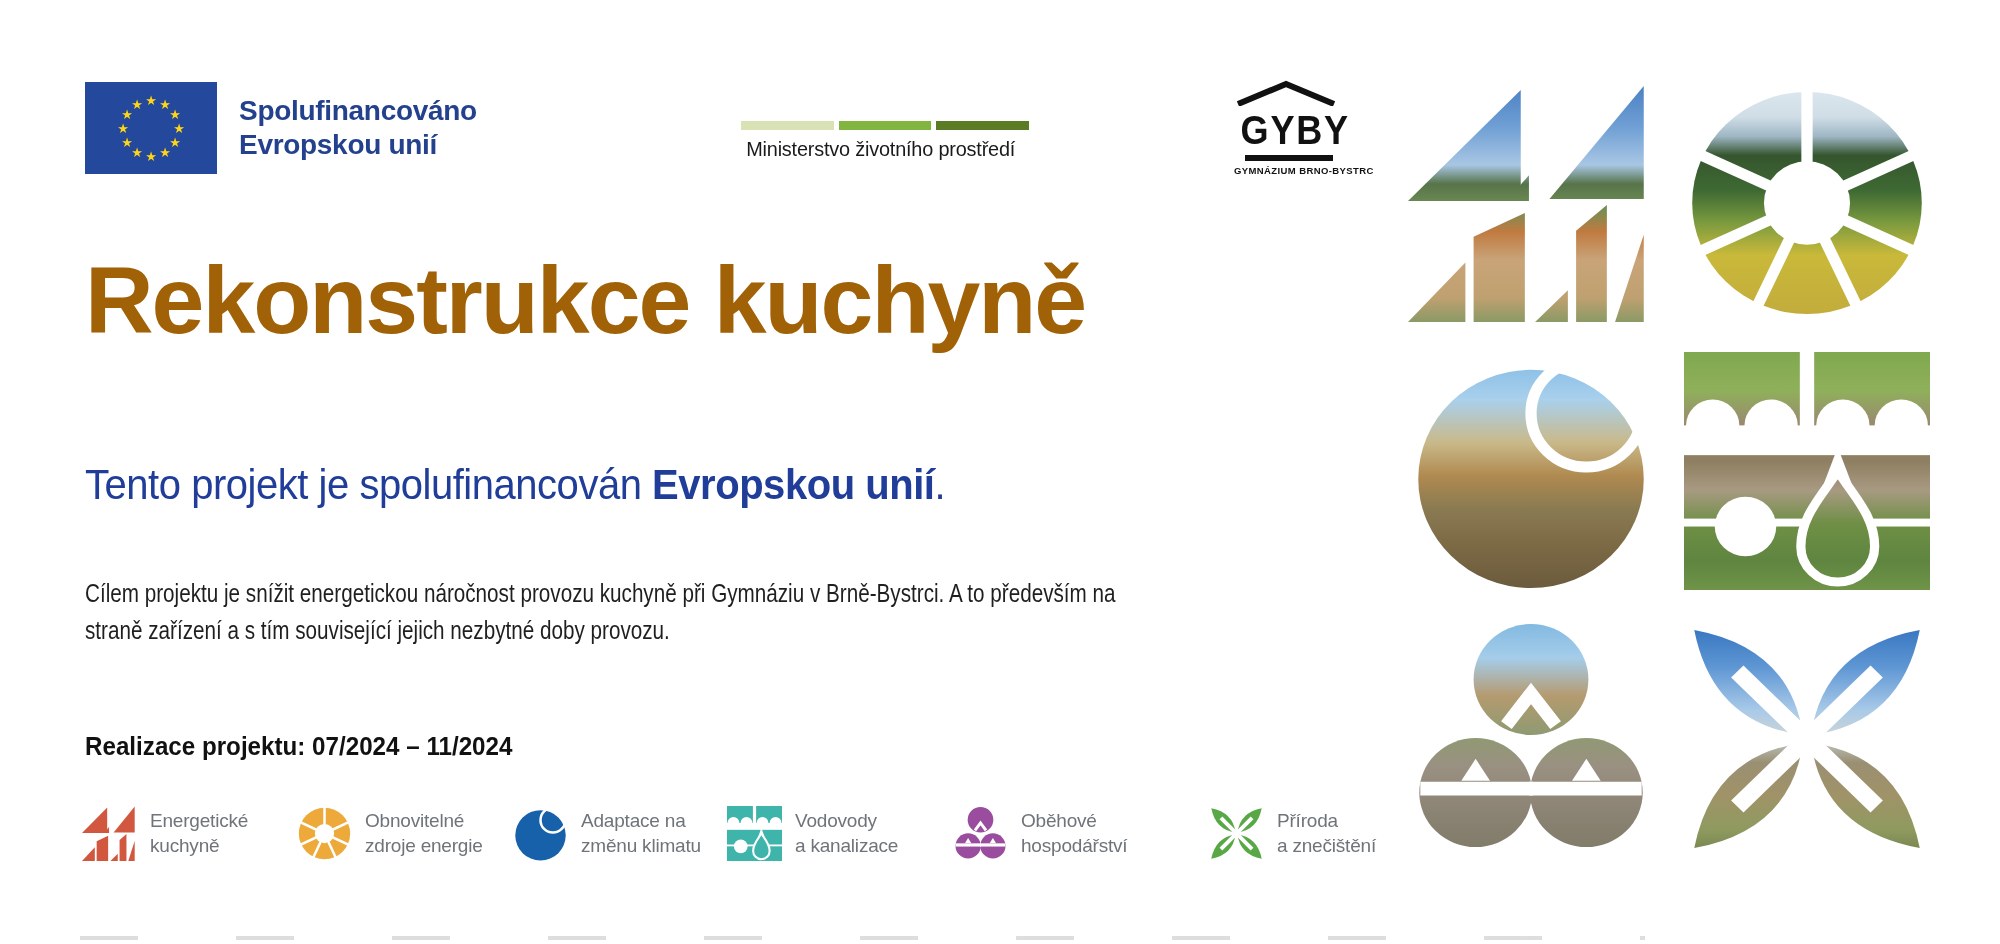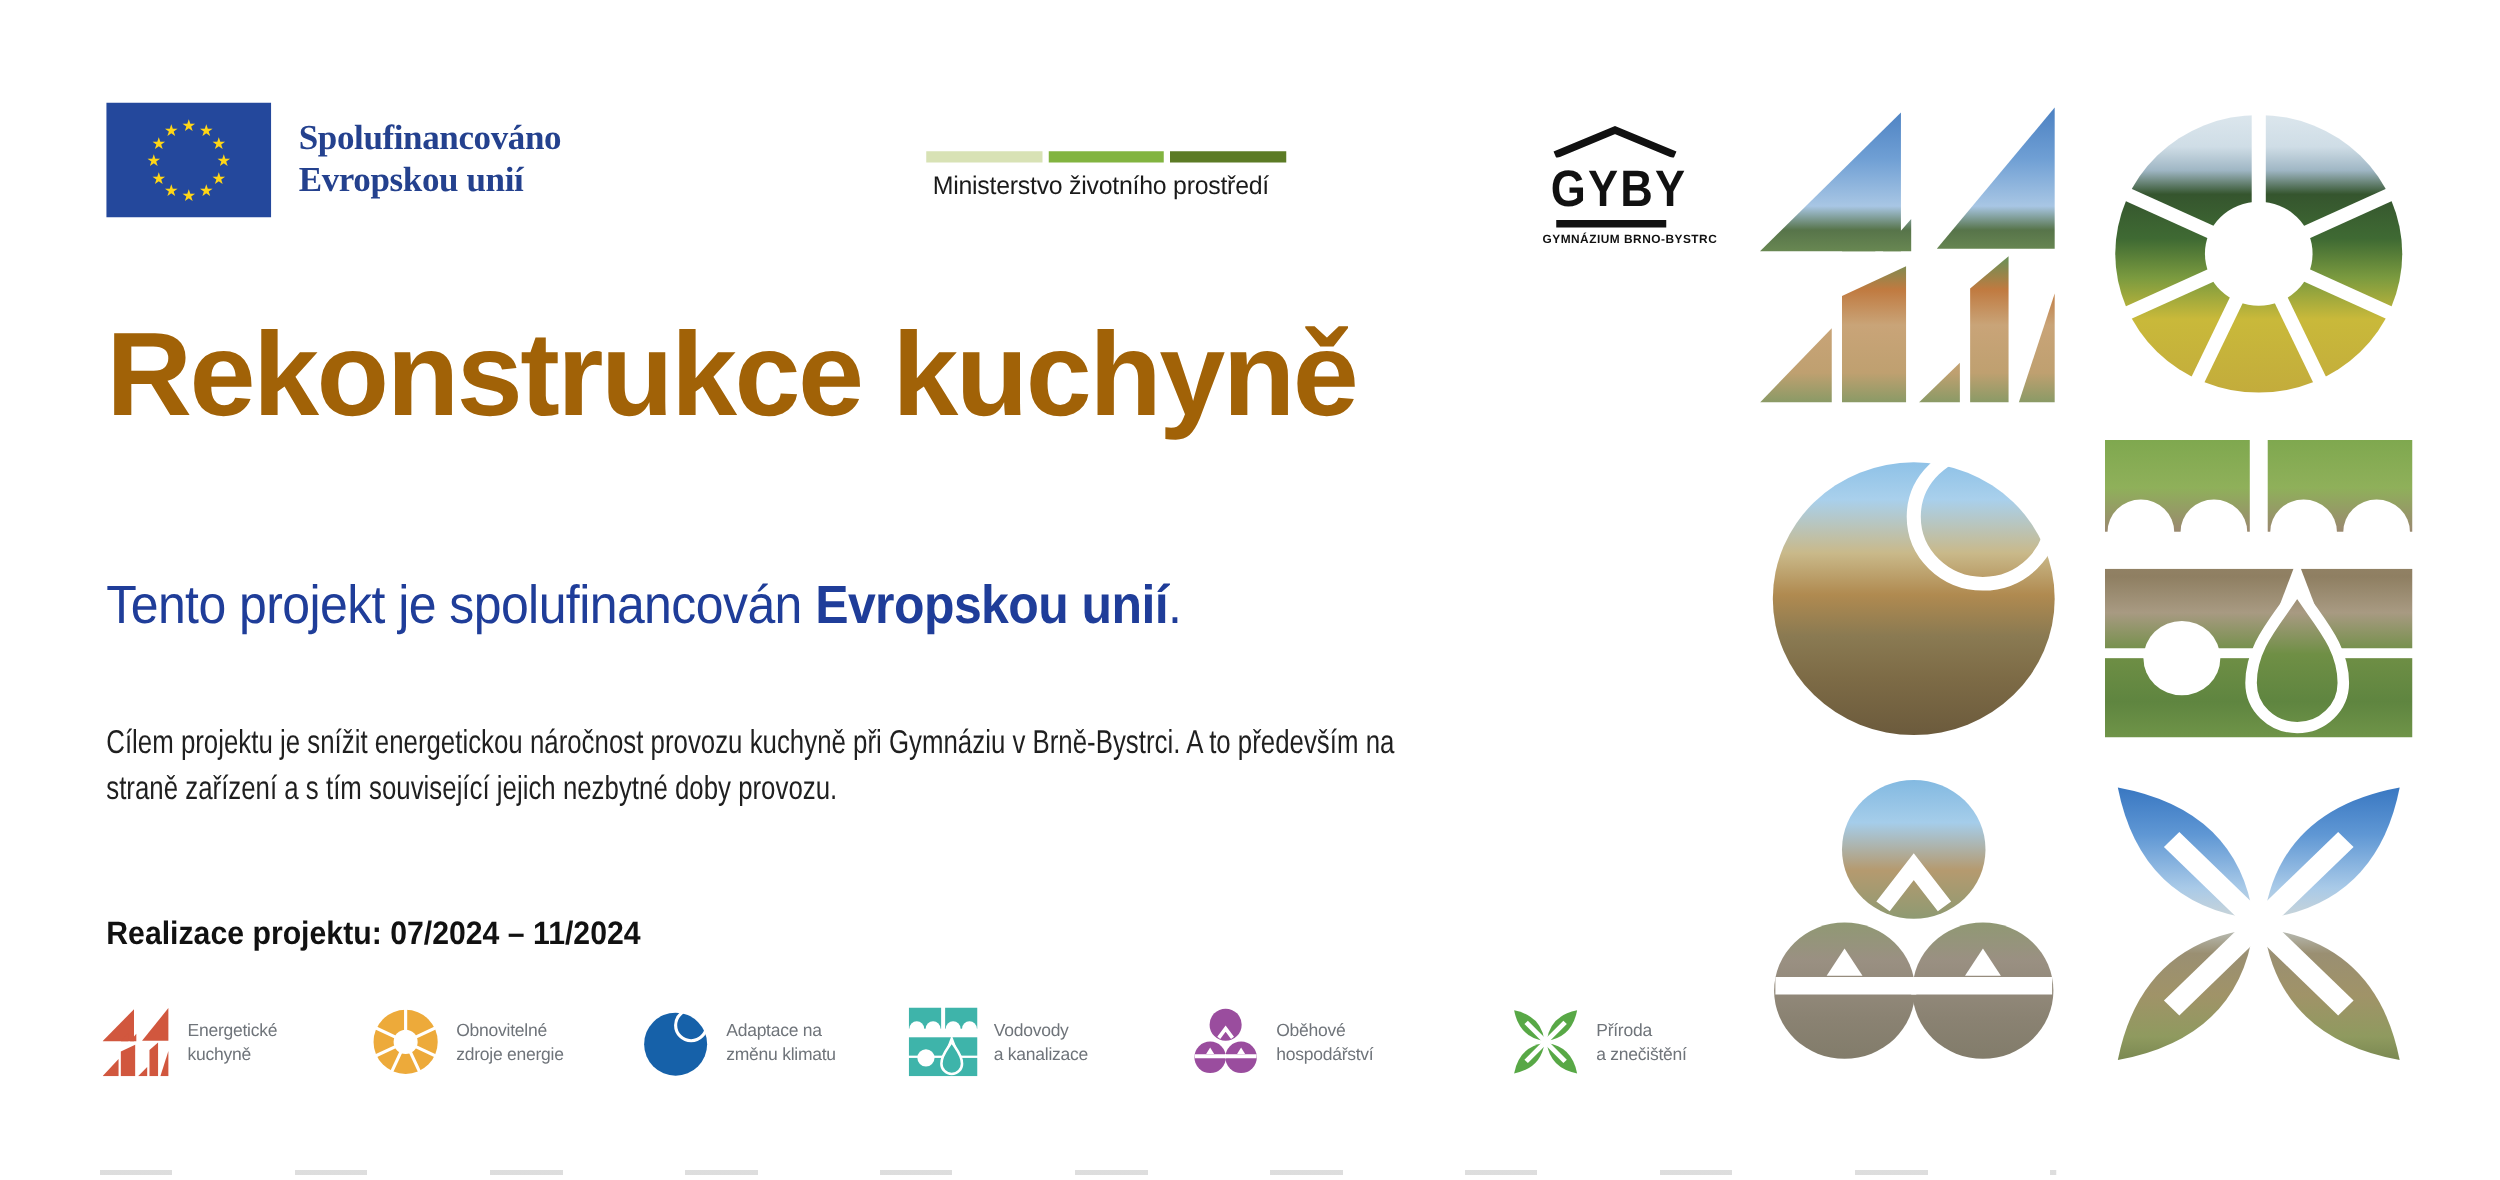--- a/index.html
+++ b/index.html
@@ -1,53 +1,53 @@
 <!DOCTYPE html>
 <html lang="cs"><head>
 <meta charset="utf-8">
 <style>
   html,body{margin:0;padding:0;background:#fff;}
   .poster{position:relative;width:2000px;height:944px;background:#ffffff;overflow:hidden;
           font-family:"Liberation Sans",sans-serif;color:#1a1a1a;}
 
   
   .eu-block{position:absolute;left:85px;top:82px;display:flex;align-items:center;gap:22px;}
-  .eu-label{font-size:28px;line-height:1.2;font-weight:700;color:#24418e;letter-spacing:-0.3px;font-family:Liberation Serif, serif;}
+  .eu-label{font-size:28px;line-height:1.2;font-weight:700;color:#24418e;letter-spacing:-0.3px;}
 
   .ministry{position:absolute;left:741px;top:100px;width:288px;margin-top:21px;}
   .ministry-bars{display:flex;gap:5px;height:9px;}
   .ministry-bars .bar{flex:1;}
   .bar-light{background:#d8e2b5;}
   .bar-mid{background:#82b440;}
   .bar-dark{background:#5c7b25;}
   .ministry-name{margin-top:7px;font-size:20.5px;letter-spacing:-0.2px;text-align:center;
                  color:#1a1a1a;white-space:nowrap;transform:scaleX(0.97);transform-origin:left;}
 
-  .school{position:absolute;left:1234px;top:100px;width:110px;text-align:right;color:#111;}
+  .school{position:absolute;left:1234px;top:80px;width:110px;text-align:left;color:#111;}
   .school-acronym{font-size:41px;font-weight:700;line-height:1.02;letter-spacing:2px;
                   transform:scaleX(0.88);transform-origin:center;}
   .school-bar{width:88px;height:6px;background:#111;margin:3px auto 4px auto;}
   .school-name{font-size:9.5px;font-weight:700;letter-spacing:0.4px;white-space:nowrap;}
 
   
   .page-title{position:absolute;left:85px;top:246px;font-size:95px;font-weight:700;
               color:#a16207;letter-spacing:-2px;white-space:nowrap;}
   .subtitle{position:absolute;left:85px;top:460px;font-size:43px;color:#1f3d99;
             letter-spacing:-0.5px;white-space:nowrap;transform:scaleX(0.93);transform-origin:left;}
   .subtitle b{font-weight:700;}
   .description{position:absolute;left:85px;top:575px;font-size:26.5px;line-height:1.38;
                color:#1f1f1f;transform:scaleX(0.78);transform-origin:left;}
   .description div{white-space:nowrap;}
   .realization{position:absolute;left:85px;top:731px;font-size:26px;font-weight:700;color:#111;
                white-space:nowrap;transform:scaleX(0.93);transform-origin:left;}
 
   
   .cat{position:absolute;top:806px;display:flex;align-items:center;gap:13px;}
   .cat svg{display:block;}
-  .cat-label{font-size:14px;line-height:1.3;color:#6f747a;letter-spacing:-0.2px;white-space:nowrap;}
+  .cat-label{font-size:19px;line-height:1.3;color:#6f747a;letter-spacing:-0.2px;white-space:nowrap;}
 
   
   .tiles{position:absolute;left:1408px;top:84px;display:grid;
          grid-template-columns:246px 246px;grid-auto-rows:238px;column-gap:30px;row-gap:30px;}
   .tiles svg{display:block;width:246px;height:238px;}
 
   
   .footer-watermark{position:absolute;left:80px;bottom:4px;width:1565px;height:4px;opacity:.55;
     background:repeating-linear-gradient(90deg,#c2c2c2 0 58px,transparent 58px 156px);}
   .defs-holder{position:absolute;width:0;height:0;overflow:hidden;}

